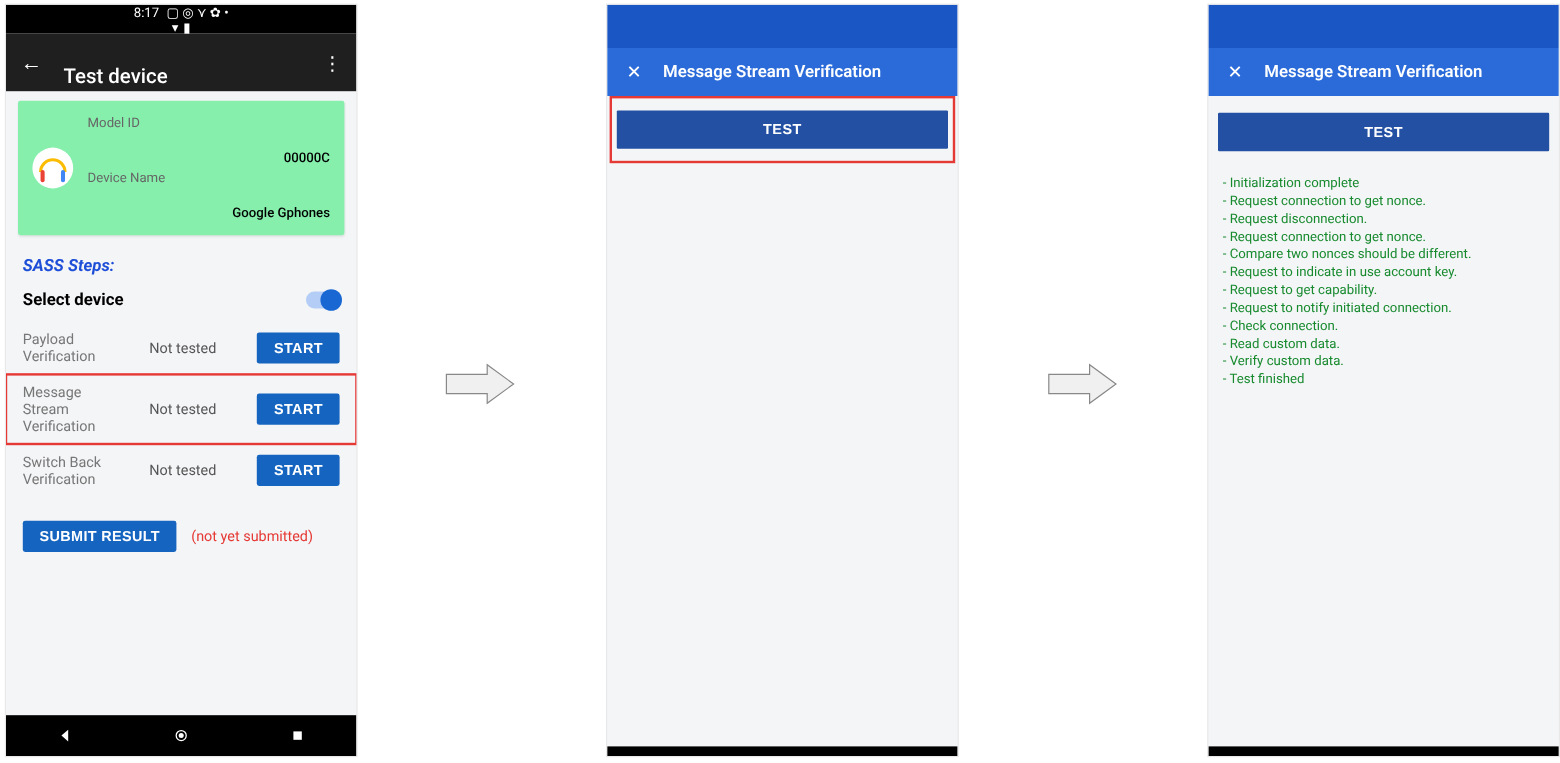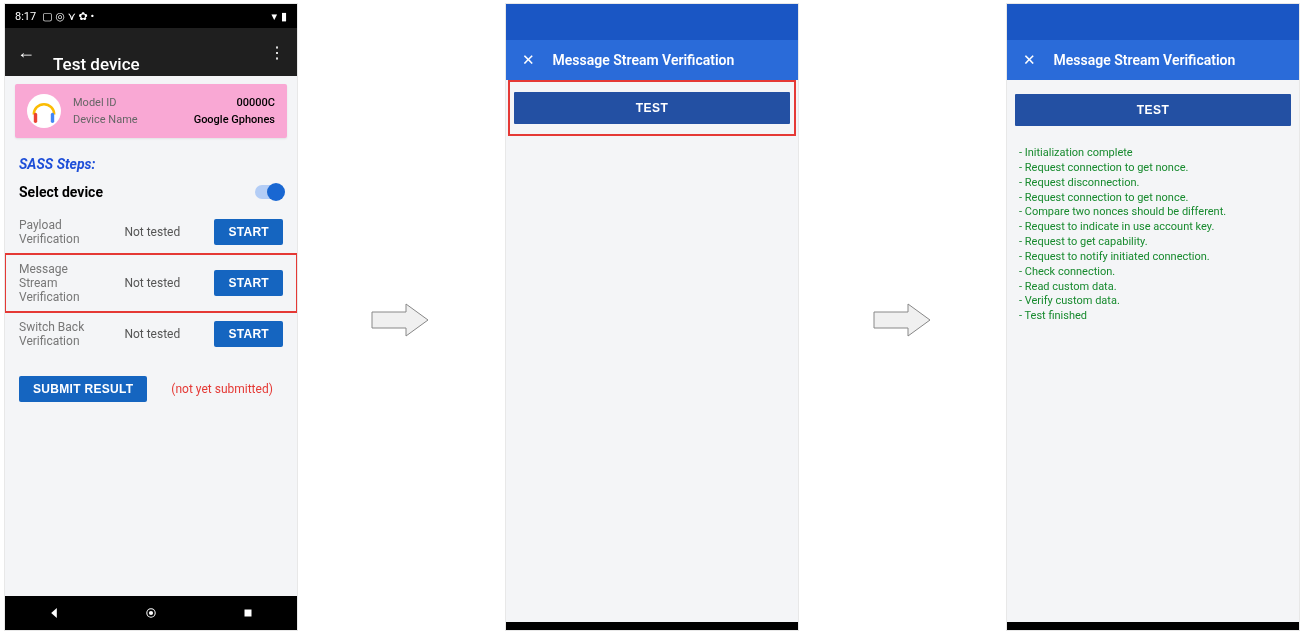--- a/index.html
+++ b/index.html
@@ -37,59 +37,60 @@
   
   .statusbar {
     height: 24px;
     background: #000;
     color: #fff;
     display: flex;
     align-items: center;
     padding: 0 10px;
     font-size: 11px;
     justify-content: space-between;
+    flex-direction: column;
   }
   .statusbar .left { display:flex; gap:6px; align-items:center; }
   .statusbar .right { display:flex; gap:4px; align-items:center; }
 
   .appbar {
     height: 48px;
     background: #1f1f1f;
     color: #fff;
     display: flex;
     align-items: center;
     padding: 0 12px;
     justify-content: space-between;
   }
   .appbar .title-group { display:flex; align-items:center; gap:18px; }
   .appbar .title { font-size: 17px; font-weight: 500; margin-top: 23px; }
   .appbar .back { font-size: 18px; }
   .appbar .more { font-size: 16px; }
 
   .card {
     margin: 8px 10px;
-    background: #f9a8d4;
+    background: #86efac;
     border-radius: 2px;
     padding: 10px 12px;
     box-shadow: 0 1px 2px rgba(0,0,0,0.08);
     display: flex;
     align-items: center;
     gap: 12px;
   }
   .device-icon {
     width: 34px; height: 34px;
     border-radius: 50%;
     background: #fff;
     display:flex; align-items:center; justify-content:center;
     position: relative;
   }
   .device-icon svg { width: 34px; height: 34px; }
   .card-info { flex:1; font-size: 11px; color:#666; }
   .card-info .row { display:flex; justify-content:space-between; padding: 2px 0; }
-  .card-info .val { color:#000; font-weight:500; }
+  .card-info .val { color:#000; font-weight:500;margin-top:29px; }
 
   .section { padding: 10px 14px 0; }
   .section-title { font-size: 14px; font-weight: 700; color:#1d4ed8; margin-bottom: 12px; font-style: italic; }
   .row-select { display:flex; justify-content:space-between; align-items:center; margin-bottom: 10px; }
   .row-select .label { font-size:14px; font-weight:700; }
   .switch {
     width:28px; height:14px; background:#b3cdf6; border-radius:10px; position:relative;
   }
   .switch::after {
     content:''; position:absolute; right:-2px; top:-2px; width:18px; height:18px; background:#1967d2; border-radius:50%;
@@ -101,21 +102,21 @@
     font-size: 12px;
   }
   .test-row .name { flex:1; color:#777; }
   .test-row .status { width:70px; color:#555; font-size:12px; }
   .btn {
     background:#1565c0; color:#fff; font-size:12px; font-weight:600;
     padding: 6px 14px; border:none; border-radius:2px; letter-spacing:0.3px;
   }
   .highlight-row { outline: 2px solid #e53935; outline-offset: -1px; }
 
-  .submit-row { display:flex; align-items:center; gap:24px; padding: 20px 14px; }
+  .submit-row { display:flex; align-items:center; gap:12px; padding: 20px 14px; }
   .submit-status { color:#e53935; font-size:12px; }
 
   .navbar {
     position:absolute; bottom:0; left:0; right:0; height:34px; background:#000;
     display:flex; justify-content:space-around; align-items:center;
   }
   .navbar .navbtn { width:14px; height:14px; }
 
   
   .bluebar1 { height:36px; background:#1a56c4; }

